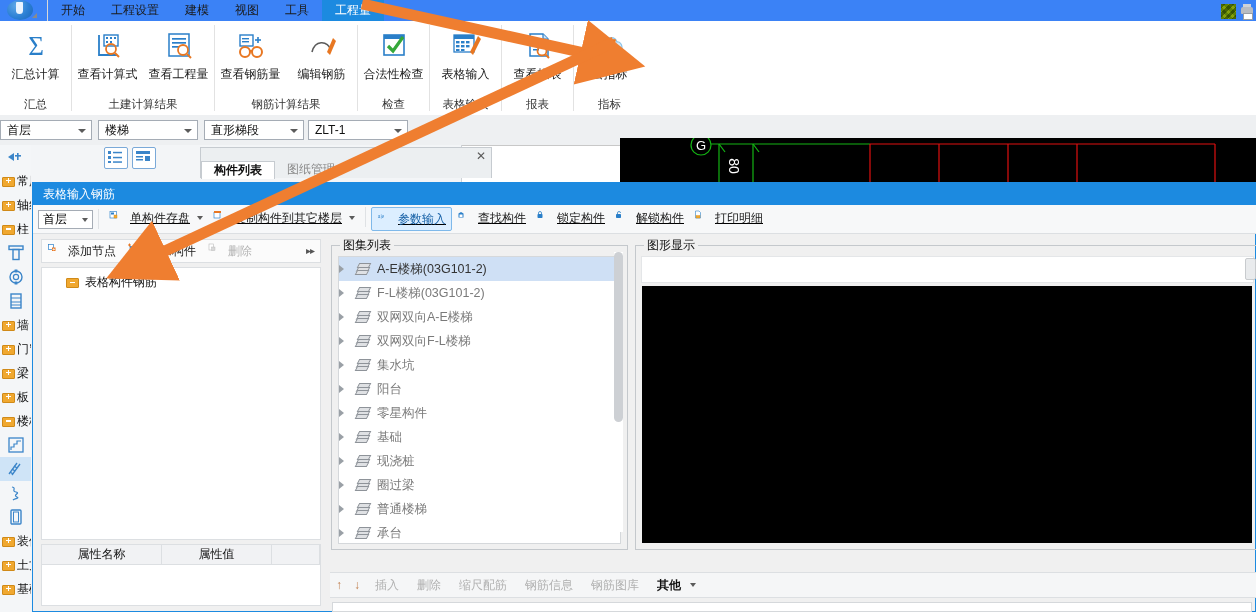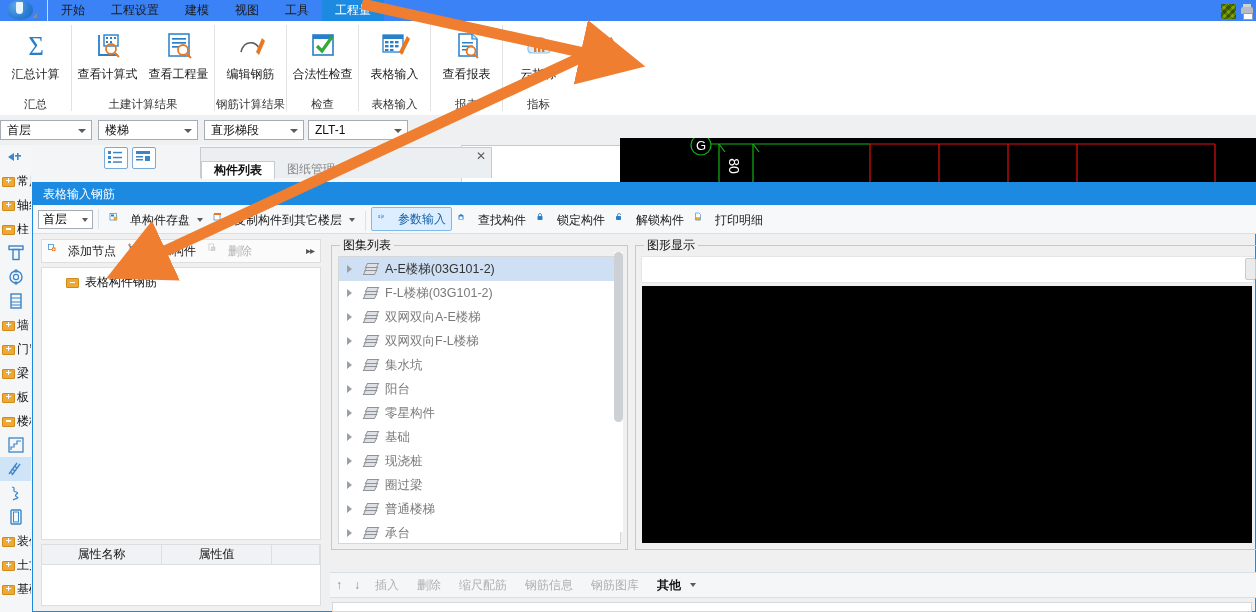--- a/index.html
+++ b/index.html
@@ -200,21 +200,21 @@
   }
   .group-legend {
     position: absolute; top: -9px; left: 8px; background: #f0f0f0;
     font-size: 12px; color: #111; padding: 0 3px;
   }
   .atlas-inner {
     position: absolute; left: 6px; top: 10px; width: 283px; height: 288px;
     background: #ffffff; border: 1px solid #d5d8db; box-sizing: border-box; overflow: hidden;
   }
   .atlas-row {
-    display: flex; align-items: center; height: 24px; padding-left: 8px; font-size: 12.5px; color: #7a7a7a;
+    display: flex; align-items: center; height: 24px; padding-left: 0; font-size: 12.5px; color: #7a7a7a;
   }
   .atlas-row.sel { background: #cfe0f5; color: #333; }
   .exp-tri {
     width: 0; height: 0; border-top: 4px solid transparent; border-bottom: 4px solid transparent;
     border-left: 5px solid #9aa0a6; margin-right: 7px; flex: 0 0 5px;
   }
   .book-ico { width: 14px; height: 12px; position: relative; margin-right: 7px; flex: 0 0 14px; }
   .book-ico i {
     position: absolute; display: block; width: 12px; height: 5px; background: #dfe1e4;
     border: 1px solid #8e9399; box-sizing: border-box;
@@ -337,20 +337,37 @@
             </div>
           </div>
           <div class="gname">土建计算结果</div>
         </div>
         <div class="rsep"></div>
         <div class="rgroup">
           <div class="items">
             <div class="ritem">
               <div class="ico">
                 <svg width="34" height="32" viewBox="0 0 34 32">
+                  <rect x="6" y="5" width="13" height="11" fill="#fff" stroke="#2a7fc9" stroke-width="1.4"></rect>
+        <g fill="#2a7fc9">
+                    <rect x="8" y="8" width="7" height="1.4"></rect>
+                    <rect x="8" y="11" width="7" height="1.4"></rect>
+                  </g>
+        <line x1="21" y1="10" x2="27" y2="10" stroke="#2a7fc9" stroke-width="1.6"></line>
+        <line x1="24" y1="7" x2="24" y2="13" stroke="#2a7fc9" stroke-width="1.6"></line>
+        <circle cx="11" cy="22" r="5" fill="none" stroke="#e87722" stroke-width="2"></circle>
+        <circle cx="23" cy="22" r="5" fill="none" stroke="#e87722" stroke-width="2"></circle>
+        <line x1="16" y1="21" x2="18" y2="21" stroke="#e87722" stroke-width="2"></line>
+                </svg>
+              </div>
+              <div class="lbl">查看钢筋量</div>
+            </div>
+            <div class="ritem">
+              <div class="ico">
+                <svg width="34" height="32" viewBox="0 0 34 32">
                   <path d="M7,22 C10,10 22,10 26,20" fill="none" stroke="#5b5b5b" stroke-width="1.6"></path>
         <path d="M22,22 L28,8 L31,11 L25,25 Z" fill="#e87722"></path>
                 </svg>
               </div>
               <div class="lbl">编辑钢筋</div>
             </div>
           </div>
           <div class="gname">钢筋计算结果</div>
         </div>
         <div class="rsep"></div>
@@ -676,21 +693,21 @@
     <div class="dlg-title">
       <span>表格输入钢筋</span>
     </div>
 
     <div class="dlg-toolbar">
       <div class="tb-combo">
         <span>首层</span>
         <span class="caret"></span>
       </div>
       <div class="tb-sep"></div>
-      <div id="dlg-tb-buttons" style="display:flex;align-items:flex-end;">
+      <div id="dlg-tb-buttons" style="display:flex;align-items:flex-start;text-decoration:underline;">
           <div class="tb-btn">
             <span style="display: inline-flex;">
               <svg width="17" height="17" viewBox="0 0 34 32">
                 <rect x="2" y="2" width="13" height="13" fill="#fff" stroke="#2a7fc9" stroke-width="1.3"></rect>
         <rect x="4" y="4" width="6" height="4" fill="#2a7fc9"></rect>
         <rect x="10" y="9" width="6" height="6" fill="#f0a830" stroke="#d08a18" stroke-width="0.8"></rect>
               </svg>
             </span>
             <span>单构件存盘</span>
             <span class="tb-caret"></span>

